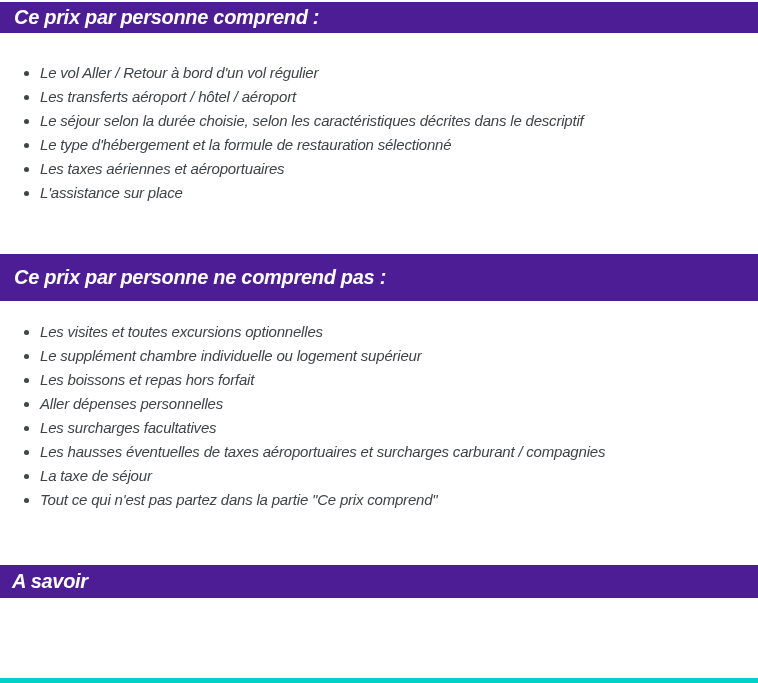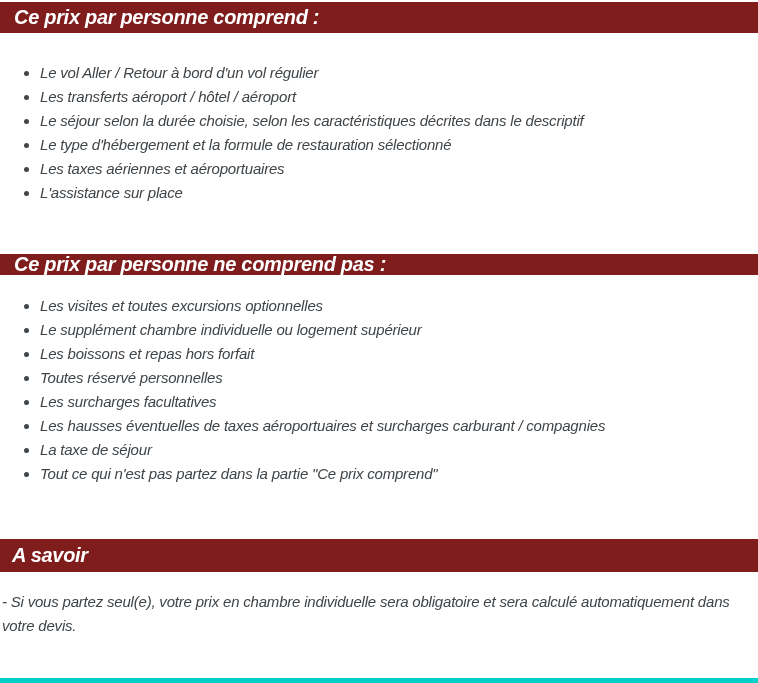--- a/index.html
+++ b/index.html
@@ -12,31 +12,31 @@
     width: 758px;
     height: 683px;
     overflow: hidden;
     font-family: "Liberation Sans", sans-serif;
     font-style: italic;
     color: #3f4448;
   }
   .band {
     box-sizing: border-box;
     width: 758px;
-    background: #7f1d1d;
+    background: #4c1d95;
     color: #ffffff;
     font-weight: bold;
     font-size: 20px;
     letter-spacing: -0.3px;
     display: flex;
     align-items: center;
     padding-left: 14px;
   }
   .band-1 { margin-top: 2px; height: 31px; }
-  .band-2 { margin-top: 49px; height: 21px; }
+  .band-2 { margin-top: 49px; height: 47px; }
   .band-3 { margin-top: 53px; height: 33px; padding-left: 12px; }
   ul.bullet-list {
     margin: 0;
     padding: 0 0 0 40px;
     list-style: disc;
   }
   ul.list-1 { margin-top: 28px; }
   ul.list-2 { margin-top: 19px; }
   ul.bullet-list li {
     font-size: 15px;
@@ -77,28 +77,27 @@
 </ul>
 
 <div class="band band-2">
   <span>Ce prix par personne ne comprend pas :</span>
 </div>
 
 <ul class="bullet-list list-2">
   <li>Les visites et toutes excursions optionnelles</li>
   <li>Le supplément chambre individuelle ou logement supérieur</li>
   <li>Les boissons et repas hors forfait</li>
-  <li>Toutes réservé personnelles</li>
+  <li>Aller dépenses personnelles</li>
   <li>Les surcharges facultatives</li>
   <li>Les hausses éventuelles de taxes aéroportuaires et surcharges carburant / compagnies</li>
   <li>La taxe de séjour</li>
   <li>Tout ce qui n'est pas partez dans la partie "Ce prix comprend"</li>
 </ul>
 
 <div class="band band-3">
   <span>A savoir</span>
 </div>
 
 <div class="notes">
-  <div>- Si vous partez seul(e), votre prix en chambre individuelle sera obligatoire et sera calculé automatiquement dans votre devis.</div>
 </div>
 
 <div class="next-band-strip"></div>
 
 </body></html>

